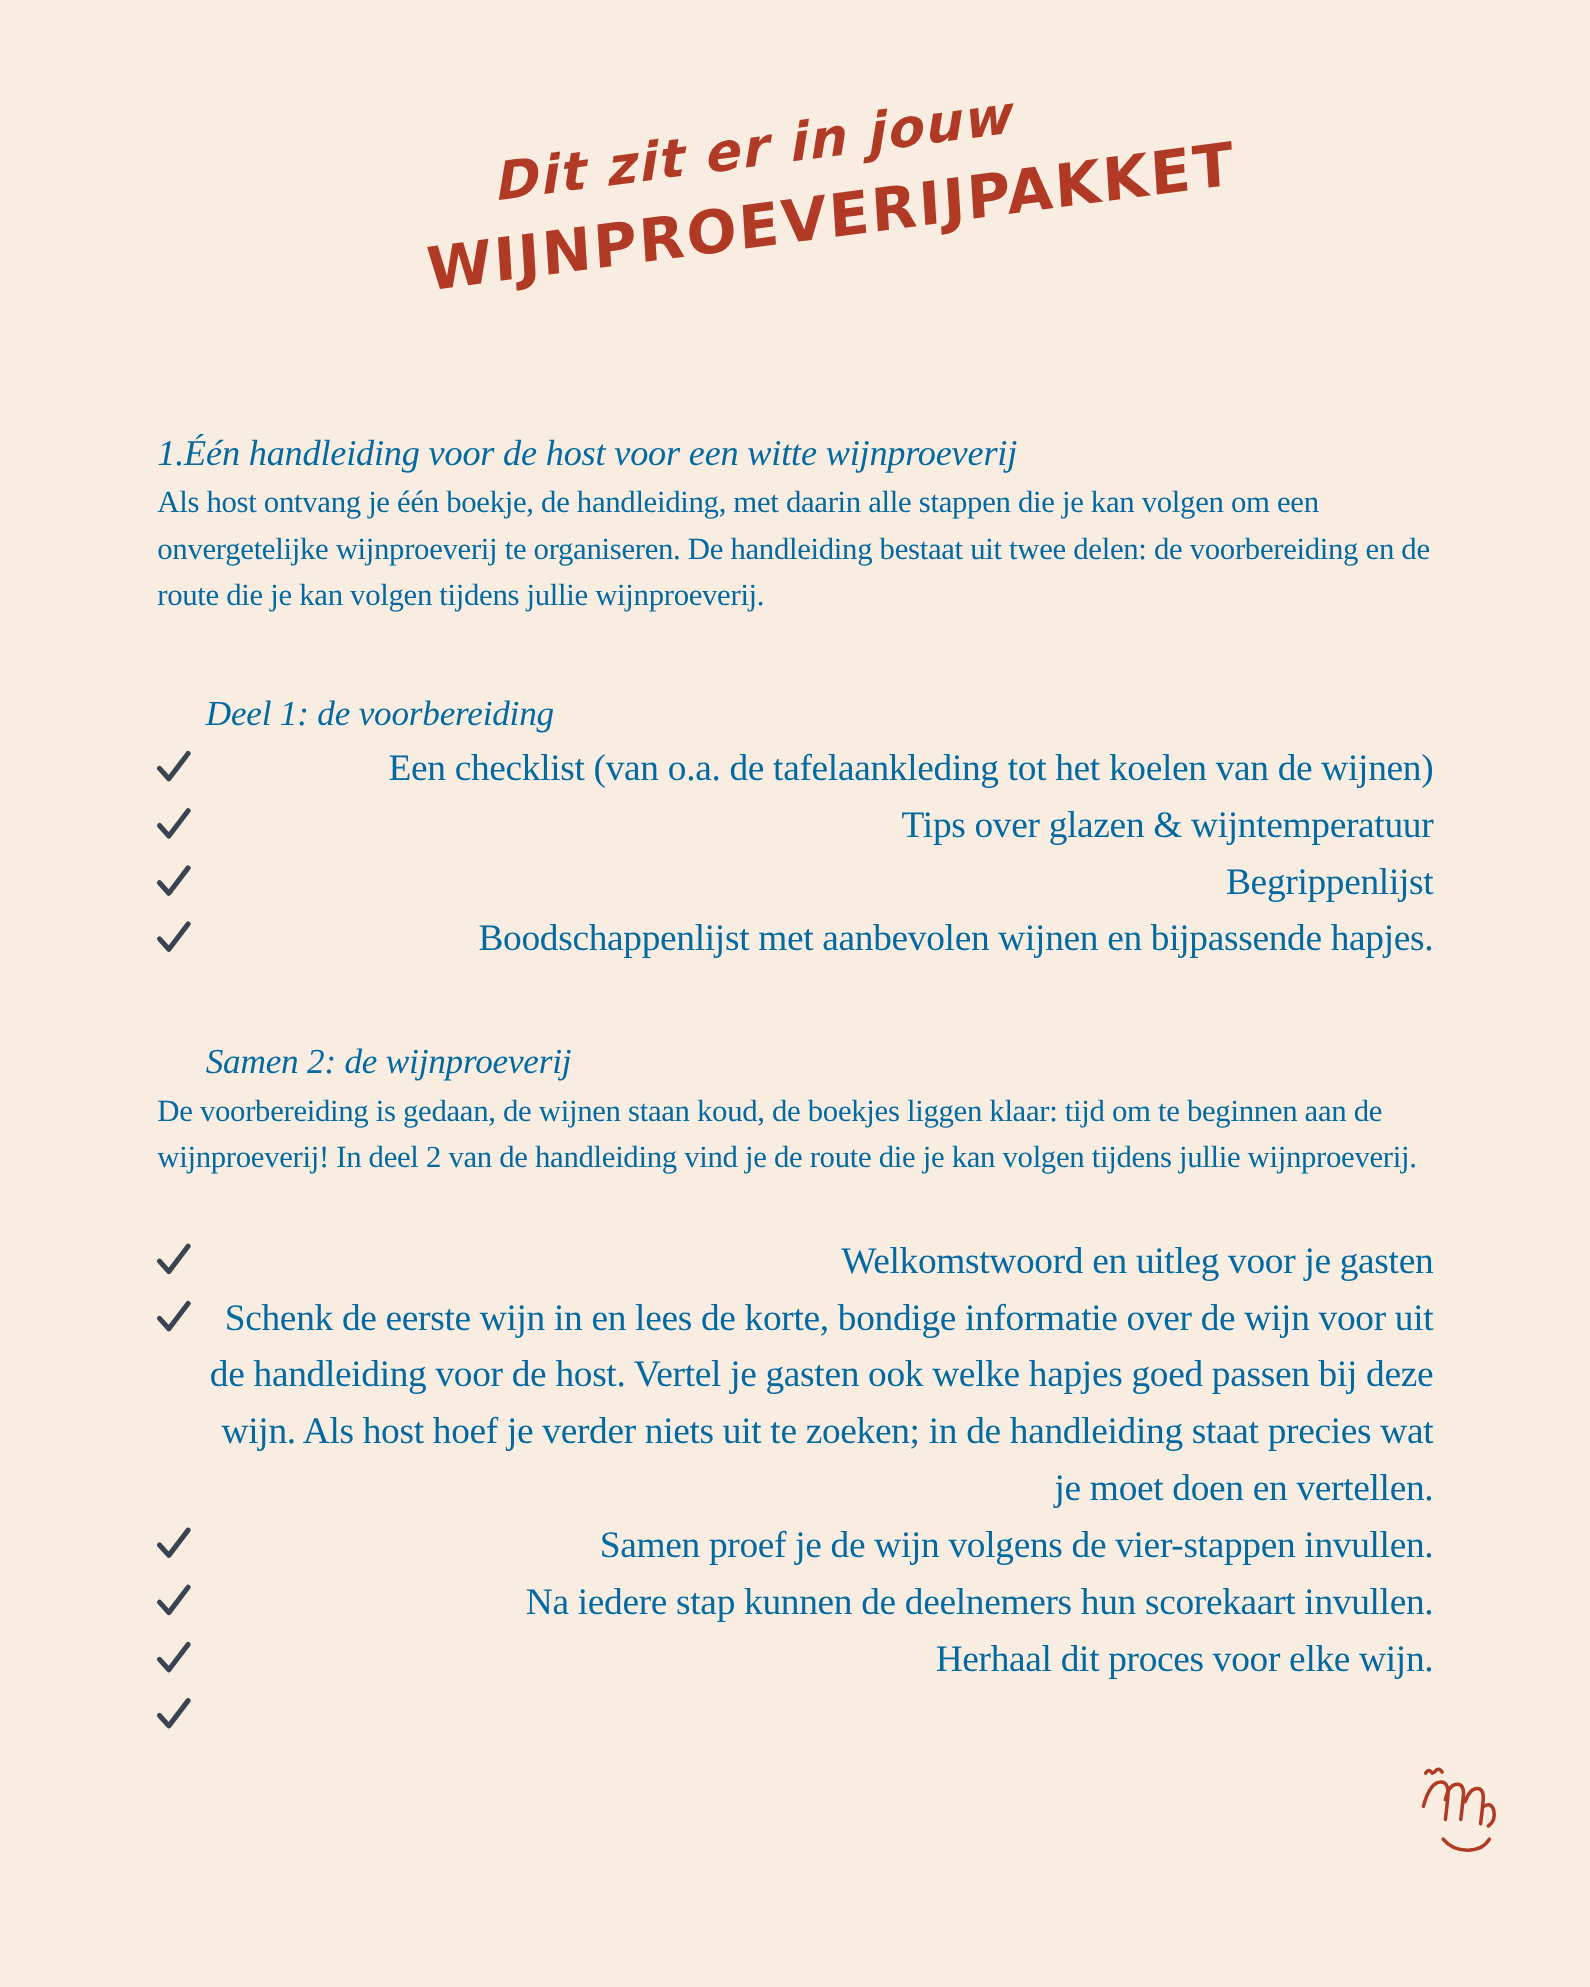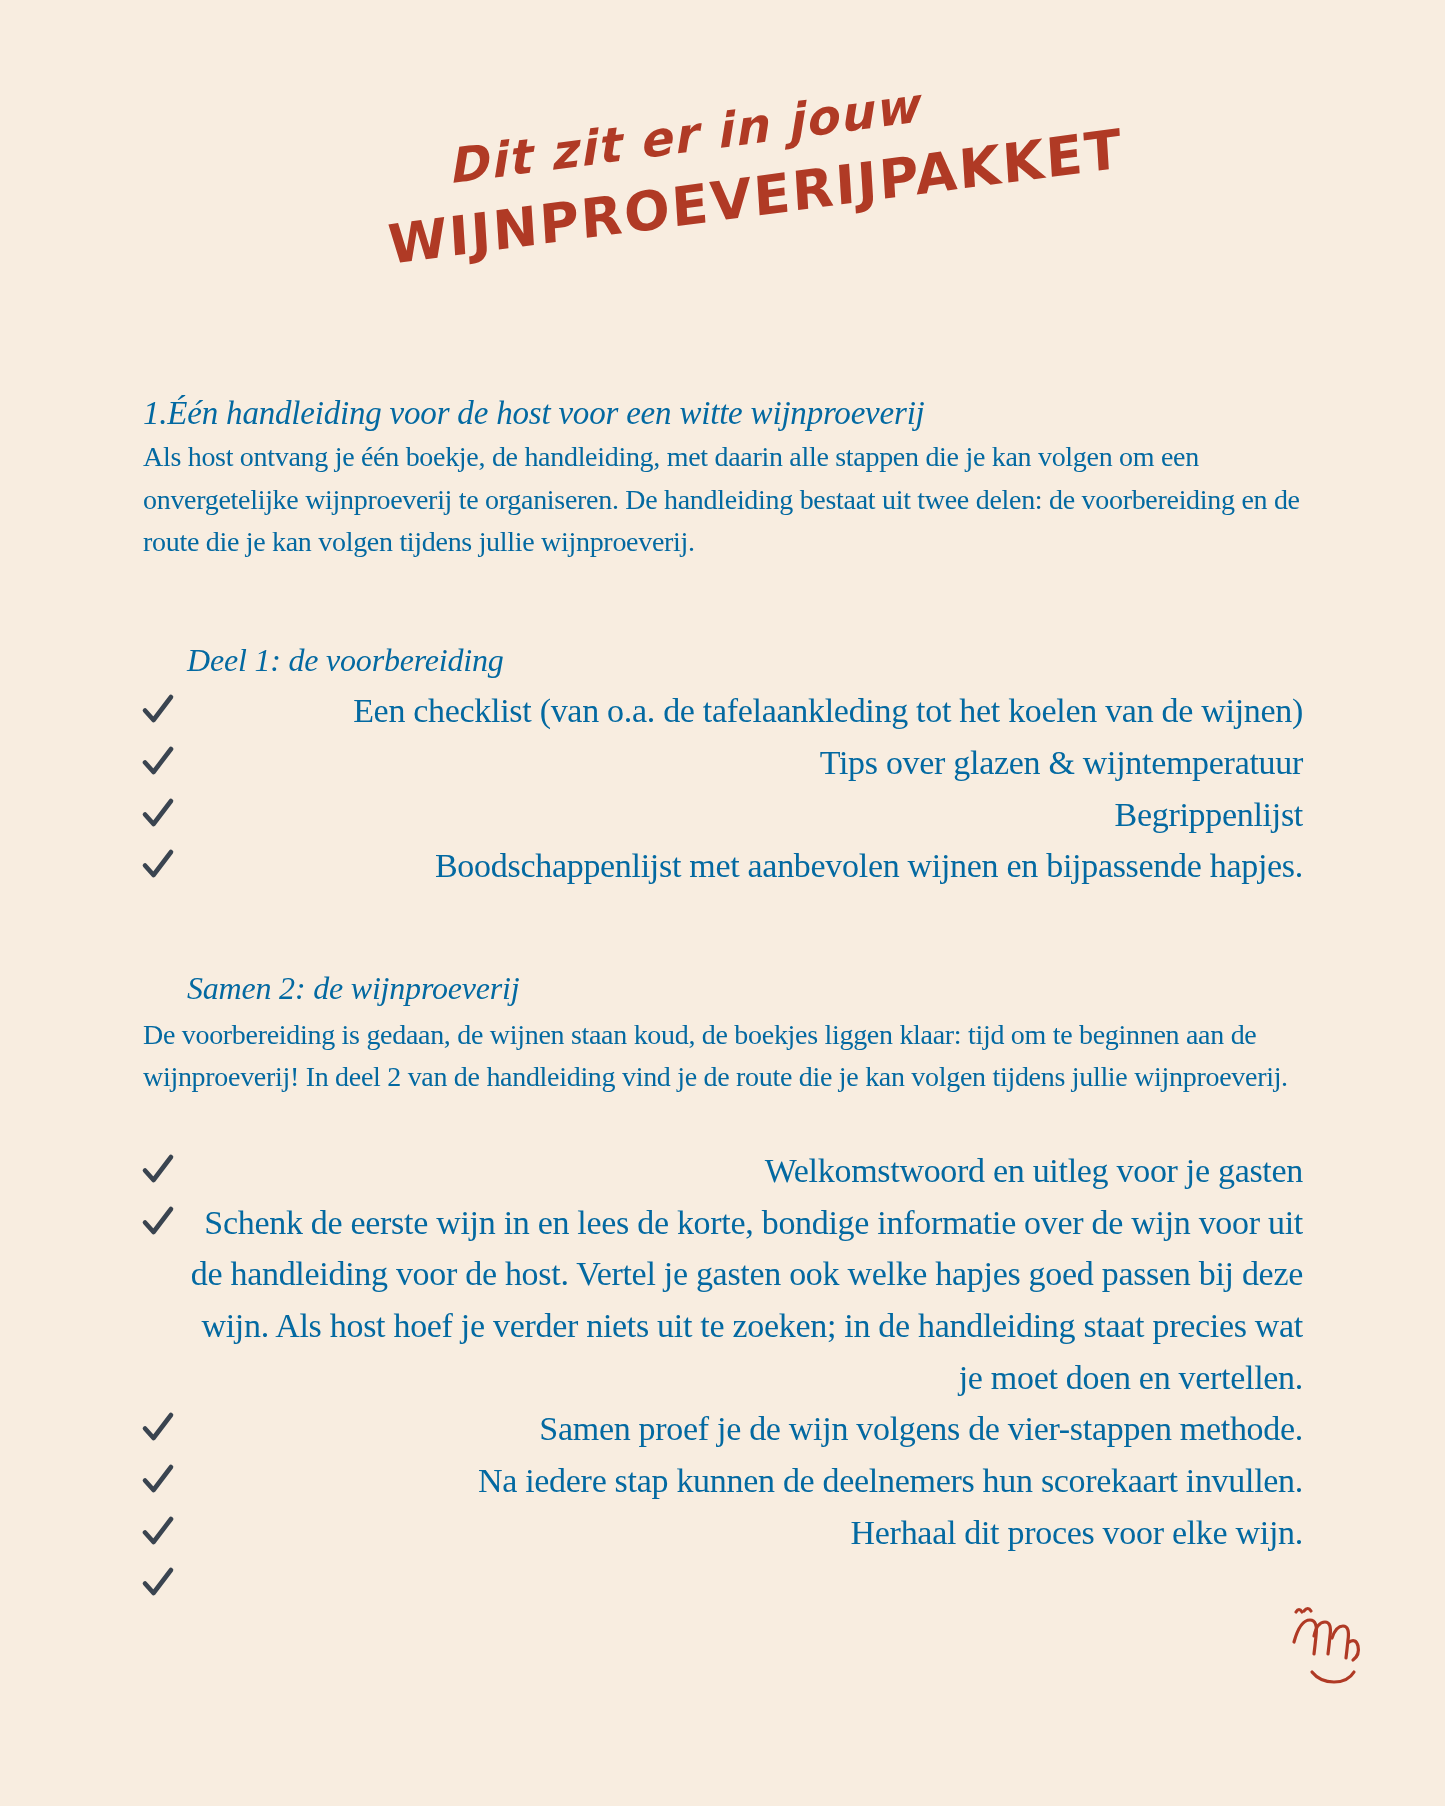--- a/index.html
+++ b/index.html
@@ -78,21 +78,21 @@
     font-size: 28px;
     line-height: 1.52;
     margin: 0;
     letter-spacing: -0.3px;
   }
 
   .subhead {
     font-size: 32px;
     font-style: italic;
     line-height: 1.3;
-    margin: 16px 0 4px 0;
+    margin: 4px 0 4px 0;
     padding-left: 44px;
     letter-spacing: -0.2px;
   }
 
   .spacer-lg { height: 60px; }
   .spacer-md { height: 46px; }
 
   ul.check-list {
     list-style: none;
     margin: 0;
@@ -206,21 +206,21 @@
           </svg>
         </span>
         <span>Schenk de eerste wijn in en lees de korte, bondige informatie over de wijn voor uit de handleiding voor de host. Vertel je gasten ook welke hapjes goed passen bij deze wijn. Als host hoef je verder niets uit te zoeken; in de handleiding staat precies wat je moet doen en vertellen.</span>
       </li>
       <li>
         <span class="check-icon">
           <svg width="34" height="34" viewBox="0 0 34 34" aria-hidden="true">
             <path d="M4 17.5 L12.5 27 L30 4" fill="none" stroke="#3A4450" stroke-width="4.6" stroke-linecap="round" stroke-linejoin="round"></path>
           </svg>
         </span>
-        <span>Samen proef je de wijn volgens de vier-stappen methode.</span>
+        <span>Samen proef je de wijn volgens de vier-stappen invullen.</span>
       </li>
       <li>
         <span class="check-icon">
           <svg width="34" height="34" viewBox="0 0 34 34" aria-hidden="true">
             <path d="M4 17.5 L12.5 27 L30 4" fill="none" stroke="#3A4450" stroke-width="4.6" stroke-linecap="round" stroke-linejoin="round"></path>
           </svg>
         </span>
         <span>Na iedere stap kunnen de deelnemers hun scorekaart invullen.</span>
       </li>
       <li>

